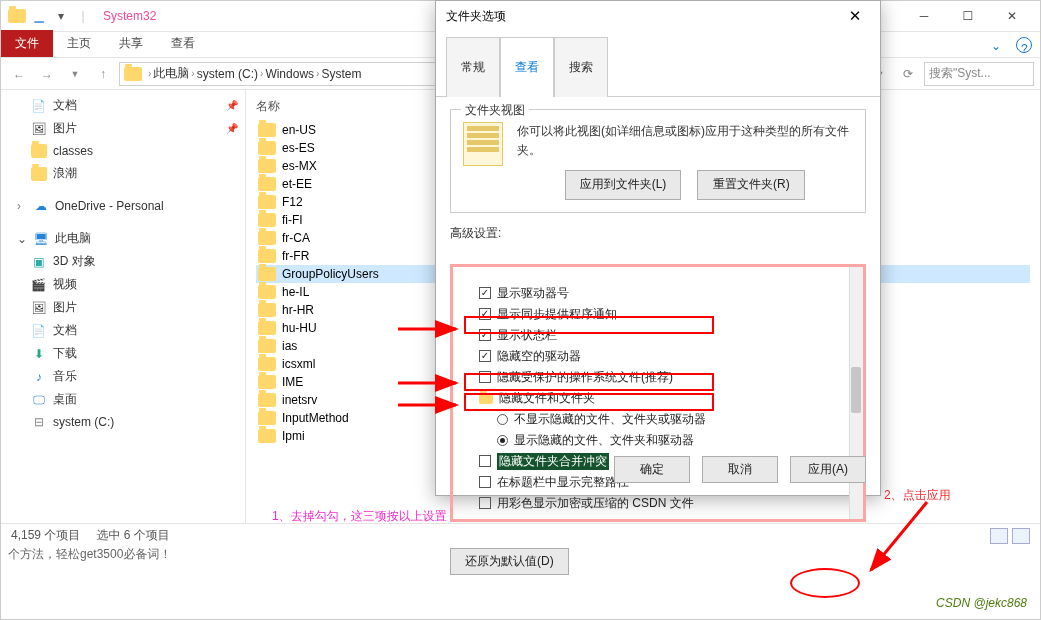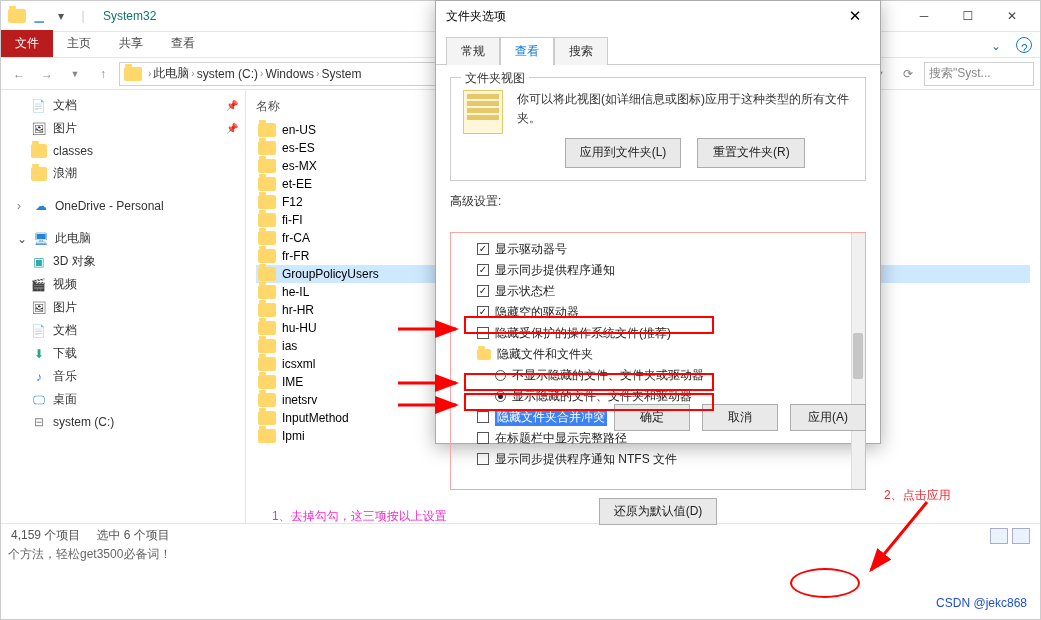--- a/index.html
+++ b/index.html
@@ -3,21 +3,21 @@
 <meta charset="utf-8">
 <style>
 *{box-sizing:border-box;margin:0;padding:0;font-family:"Microsoft YaHei","Segoe UI",sans-serif;font-size:12px}
 body{background:#fff;width:1041px;height:620px;position:relative;overflow:hidden}
 .explorer{position:absolute;left:0;top:0;width:1041px;height:620px;border:1px solid #ccc}
 .titlebar{height:31px;background:#fff;display:flex;align-items:center;padding:0 6px;border-bottom:1px solid #e5e5e5}
 .titlebar .qat{display:flex;gap:2px;align-items:center}
 .qat-ico{width:20px;height:20px;display:flex;align-items:center;justify-content:center;color:#555}
 .folder-ico{width:18px;height:14px;background:#ffd76a;border-radius:2px;position:relative;display:inline-block}
 .folder-ico:before{content:"";position:absolute;top:-3px;left:1px;width:7px;height:3px;background:#ffd76a;border-radius:1px}
-.title-text{margin-left:10px;color:#0f766e}
+.title-text{margin-left:10px;color:#ec4899}
 .wincontrols{margin-left:auto;display:flex}
 .winbtn{width:44px;height:28px;display:flex;align-items:center;justify-content:center;color:#444}
 .ribbon{height:26px;display:flex;align-items:flex-end;border-bottom:1px solid #e5e5e5}
 .ribbon-tab{padding:5px 14px;color:#444}
 .ribbon-tab.file{background:#b91c1c;color:#fff}
 .ribbon-spacer{flex:1}
 .ribbon-help{width:24px;text-align:center;color:#1979ca;padding:4px}
 .addrrow{height:32px;display:flex;align-items:center;padding:3px 6px;gap:4px;border-bottom:1px solid #e5e5e5}
 .navbtn{width:24px;height:24px;display:flex;align-items:center;justify-content:center;color:#888}
 .addrbar{flex:1;border:1px solid #cfcfcf;height:24px;display:flex;align-items:center;padding:0 4px}
@@ -31,56 +31,56 @@
 .nav-item.l1{padding-left:16px}
 .pin{margin-left:auto;color:#888;font-size:10px}
 .nav-sep{height:10px}
 .filepane{flex:1;padding:6px 10px;overflow:hidden}
 .col-head{color:#555;padding:2px 0 6px}
 .fitem{display:flex;align-items:center;gap:6px;padding:2px 2px}
 .fitem.sel{background:#cde8ff}
 .statusbar{height:24px;border-top:1px solid #e5e5e5;display:flex;align-items:center;padding:0 10px;color:#555;gap:16px}
 .view-icons{margin-left:auto;display:flex;gap:4px}
 .view-icon{width:18px;height:16px;border:1px solid #aac;background:#eaf3fb}
-.dialog{position:absolute;left:435px;top:0;width:446px;height:444px;background:#fff;border:1px solid #aaa;box-shadow:0 4px 18px rgba(0,0,0,.3)}
+.dialog{position:absolute;left:435px;top:0;width:446px;height:496px;background:#fff;border:1px solid #aaa;box-shadow:0 4px 18px rgba(0,0,0,.3)}
 .dlg-title{height:30px;display:flex;align-items:center;padding:0 10px}
 .dlg-close{margin-left:auto;width:30px;text-align:center;font-size:15px}
 .dlg-tabs{display:flex;padding:6px 10px 0;gap:0;border-bottom:1px solid #ccc}
-.dlg-tab{padding:5px 14px;border:1px solid #ccc;border-bottom:none;margin-bottom:-1px;background:#f4f4f4;color:#333}
+.dlg-tab{padding:21px 14px;border:1px solid #ccc;border-bottom:none;margin-bottom:-1px;background:#f4f4f4;color:#333}
 .dlg-tab.active{background:#fff;color:#0078d7}
 .dlg-body{padding:12px 14px}
 .group{border:1px solid #ccc;padding:12px;margin-bottom:12px;position:relative}
 .group-label{position:absolute;top:-8px;left:10px;background:#fff;padding:0 4px;color:#333}
 .grp-row{display:flex;gap:14px;align-items:flex-start}
 .grp-ico{width:40px;height:44px;background:#fff7d8;border:1px solid #e6c76a;display:flex;flex-direction:column;padding:3px;gap:2px}
 .grp-ico span{height:5px;background:#e6c76a}
 .grp-text{flex:1;color:#333;line-height:1.6}
 .grp-btns{display:flex;gap:16px;margin-top:10px;justify-content:center}
 .btn{border:1px solid #adadad;background:#e9e9e9;padding:4px 14px;min-width:108px;text-align:center;color:#222;cursor:default}
 .adv-label{color:#333;margin:4px 0 22px}
-.adv-box{border:1px solid #fca5a5;height:258px;padding:6px 2px 4px 8px;overflow:hidden;position:relative}
+.adv-box{border:3px solid #fca5a5;height:258px;padding:16px 2px 4px 8px;overflow:hidden;position:relative}
 .adv-scroll{position:absolute;right:0;top:0;bottom:0;width:14px;background:#f0f0f0;border-left:1px solid #ddd}
 .adv-thumb{position:absolute;right:2px;top:100px;width:10px;height:46px;background:#c6c6c6;border-radius:2px}
 .adv-item{display:flex;align-items:center;gap:6px;padding:2px 0;color:#222}
 .adv-item.ind1{padding-left:18px}
 .adv-item.ind2{padding-left:36px}
 .chk{width:12px;height:12px;border:1px solid #555;display:inline-flex;align-items:center;justify-content:center;font-size:10px;line-height:1}
 .chk.on:after{content:"✓";color:#222}
 .rdo{width:11px;height:11px;border:1px solid #555;border-radius:50%;display:inline-flex;align-items:center;justify-content:center}
 .rdo.on:after{content:"";width:5px;height:5px;background:#222;border-radius:50%}
 .hl-box{position:absolute;border:2px solid #f00;pointer-events:none}
-.hl-sel{background:#3b82f6;color:#fff;padding:0 2px}
-.btn-row{display:flex;justify-content:center;margin-top:8px}
+.hl-sel{background:#14532d;color:#fff;padding:0 2px}
+.btn-row{display:flex;justify-content:flex-start;margin-top:26px}
 .dlg-foot{position:absolute;bottom:12px;right:14px;display:flex;gap:12px}
 .arrow{position:absolute;pointer-events:none}
 .anno{position:absolute;color:#f628c8}
 .anno2{position:absolute;color:#ef2b33}
 .oval{position:absolute;width:70px;height:30px;border:2px solid #f00;border-radius:50%;pointer-events:none}
 .ad-text{position:absolute;left:8px;top:546px;color:#666}
-.watermark{position:absolute;right:14px;bottom:10px;color:#1d4ed8;}
+.watermark{position:absolute;right:14px;bottom:10px;color:#4d7c0f;font-style:italic}
 svg.arr{overflow:visible}
 </style>
 </head>
 <body>
 
 <div class="explorer">
   <div class="titlebar">
     <div class="qat">
       <span class="qat-ico">
           <span class="folder-ico"></span>
@@ -356,21 +356,21 @@
       <div class="adv-item ind1">
           <span class="chk"></span>
           <span class="hl-sel">隐藏文件夹合并冲突</span>
         </div>
       <div class="adv-item ind1">
           <span class="chk"></span>
           <span>在标题栏中显示完整路径</span>
         </div>
       <div class="adv-item ind1">
           <span class="chk"></span>
-          <span>显示同步提供程序通知 NTFS 文件</span>
+          <span>用彩色显示加密或压缩的 CSDN 文件</span>
         </div>
       <div class="adv-item ind1"></div>
       <div class="adv-scroll">
           <div class="adv-thumb"></div>
         </div>
     </div>
     <div class="btn-row">
       <div class="btn">还原为默认值(D)</div>
     </div>
   </div>

